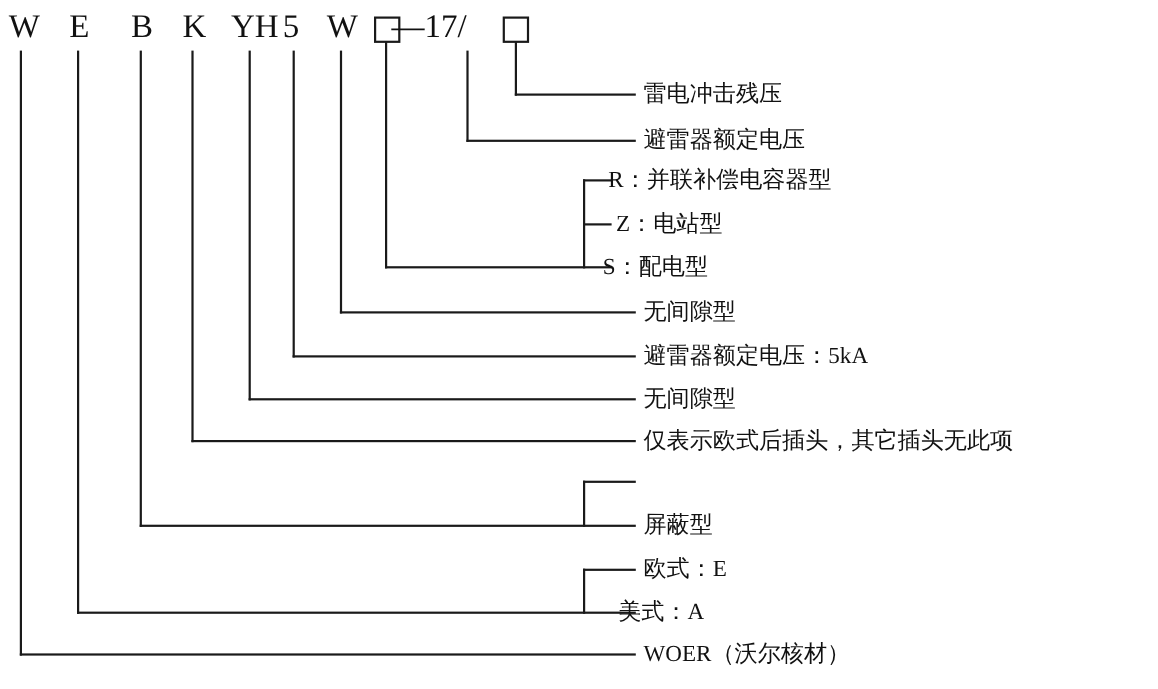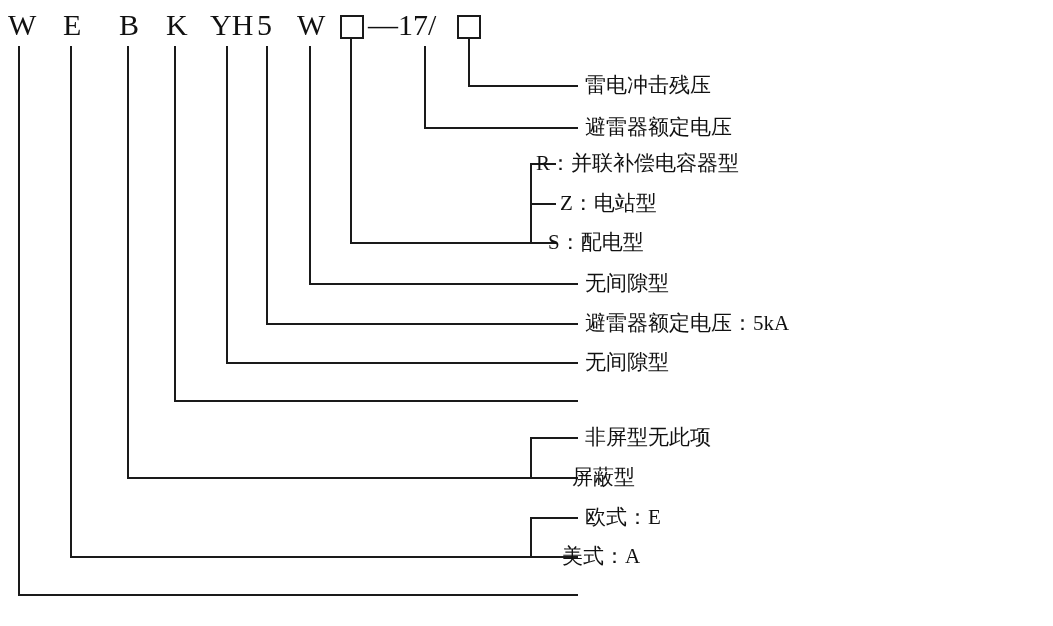--- a/index.html
+++ b/index.html
@@ -57,21 +57,21 @@
 <div class="diagram">
 
   <span class="code-char" style="left:8px">W</span>
   <span class="code-char" style="left:63px">E</span>
   <span class="code-char" style="left:119px">B</span>
   <span class="code-char" style="left:166px">K</span>
   <span class="code-char" style="left:210px">YH</span>
   <span class="code-char" style="left:257px">5</span>
   <span class="code-char" style="left:297px">W</span>
   <span class="code-box" style="left:340px"></span>
-  <span class="code-char" style="left:368px">—17/</span>
+  <span class="code-char" style="left:356px">—17/</span>
   <span class="code-box" style="left:457px"></span>
 
   <div class="vl" style="left:18px;top:46px;height:550px"></div>
   <div class="vl" style="left:70px;top:46px;height:512px"></div>
   <div class="vl" style="left:127px;top:46px;height:433px"></div>
   <div class="vl" style="left:174px;top:46px;height:356px"></div>
   <div class="vl" style="left:226px;top:46px;height:318px"></div>
   <div class="vl" style="left:266px;top:46px;height:279px"></div>
   <div class="vl" style="left:309px;top:46px;height:239px"></div>
   <div class="vl" style="left:350px;top:38px;height:206px"></div>
@@ -91,24 +91,25 @@
   <div class="hl" style="left:127px;top:477px;width:451px"></div>
   <div class="vl" style="left:530px;top:437px;height:42px"></div>
   <div class="hl" style="left:530px;top:437px;width:48px"></div>
   <div class="hl" style="left:70px;top:556px;width:508px"></div>
   <div class="vl" style="left:530px;top:517px;height:41px"></div>
   <div class="hl" style="left:530px;top:517px;width:48px"></div>
   <div class="hl" style="left:18px;top:594px;width:560px"></div>
 
   <div class="label" style="left:585px;top:72px">雷电冲击残压</div>
   <div class="label" style="left:585px;top:114px">避雷器额定电压</div>
-  <div class="label" style="left:536px;top:150px">R：并联补偿电容器型</div>
+  <div class="label" style="left:553px;top:150px">R：并联补偿电容器型</div>
   <div class="label" style="left:560px;top:190px">Z：电站型</div>
   <div class="label" style="left:548px;top:229px">S：配电型</div>
   <div class="label" style="left:585px;top:270px">无间隙型</div>
   <div class="label" style="left:585px;top:310px">避雷器额定电压：5kA</div>
   <div class="label" style="left:585px;top:349px">无间隙型</div>
-  <div class="label" style="left:585px;top:424px">非屏型无此项</div>
-  <div class="label" style="left:572px;top:464px">屏蔽型</div>
+  <div class="label" style="left:585px;top:387px">仅表示欧式后插头，其它插头无此项</div>
+  <div class="label" style="left:585px;top:464px">屏蔽型</div>
   <div class="label" style="left:585px;top:504px">欧式：E</div>
   <div class="label" style="left:562px;top:543px">美式：A</div>
+  <div class="label" style="left:585px;top:581px">WOER（沃尔核材）</div>
 
 </div>
 
 </body></html>

